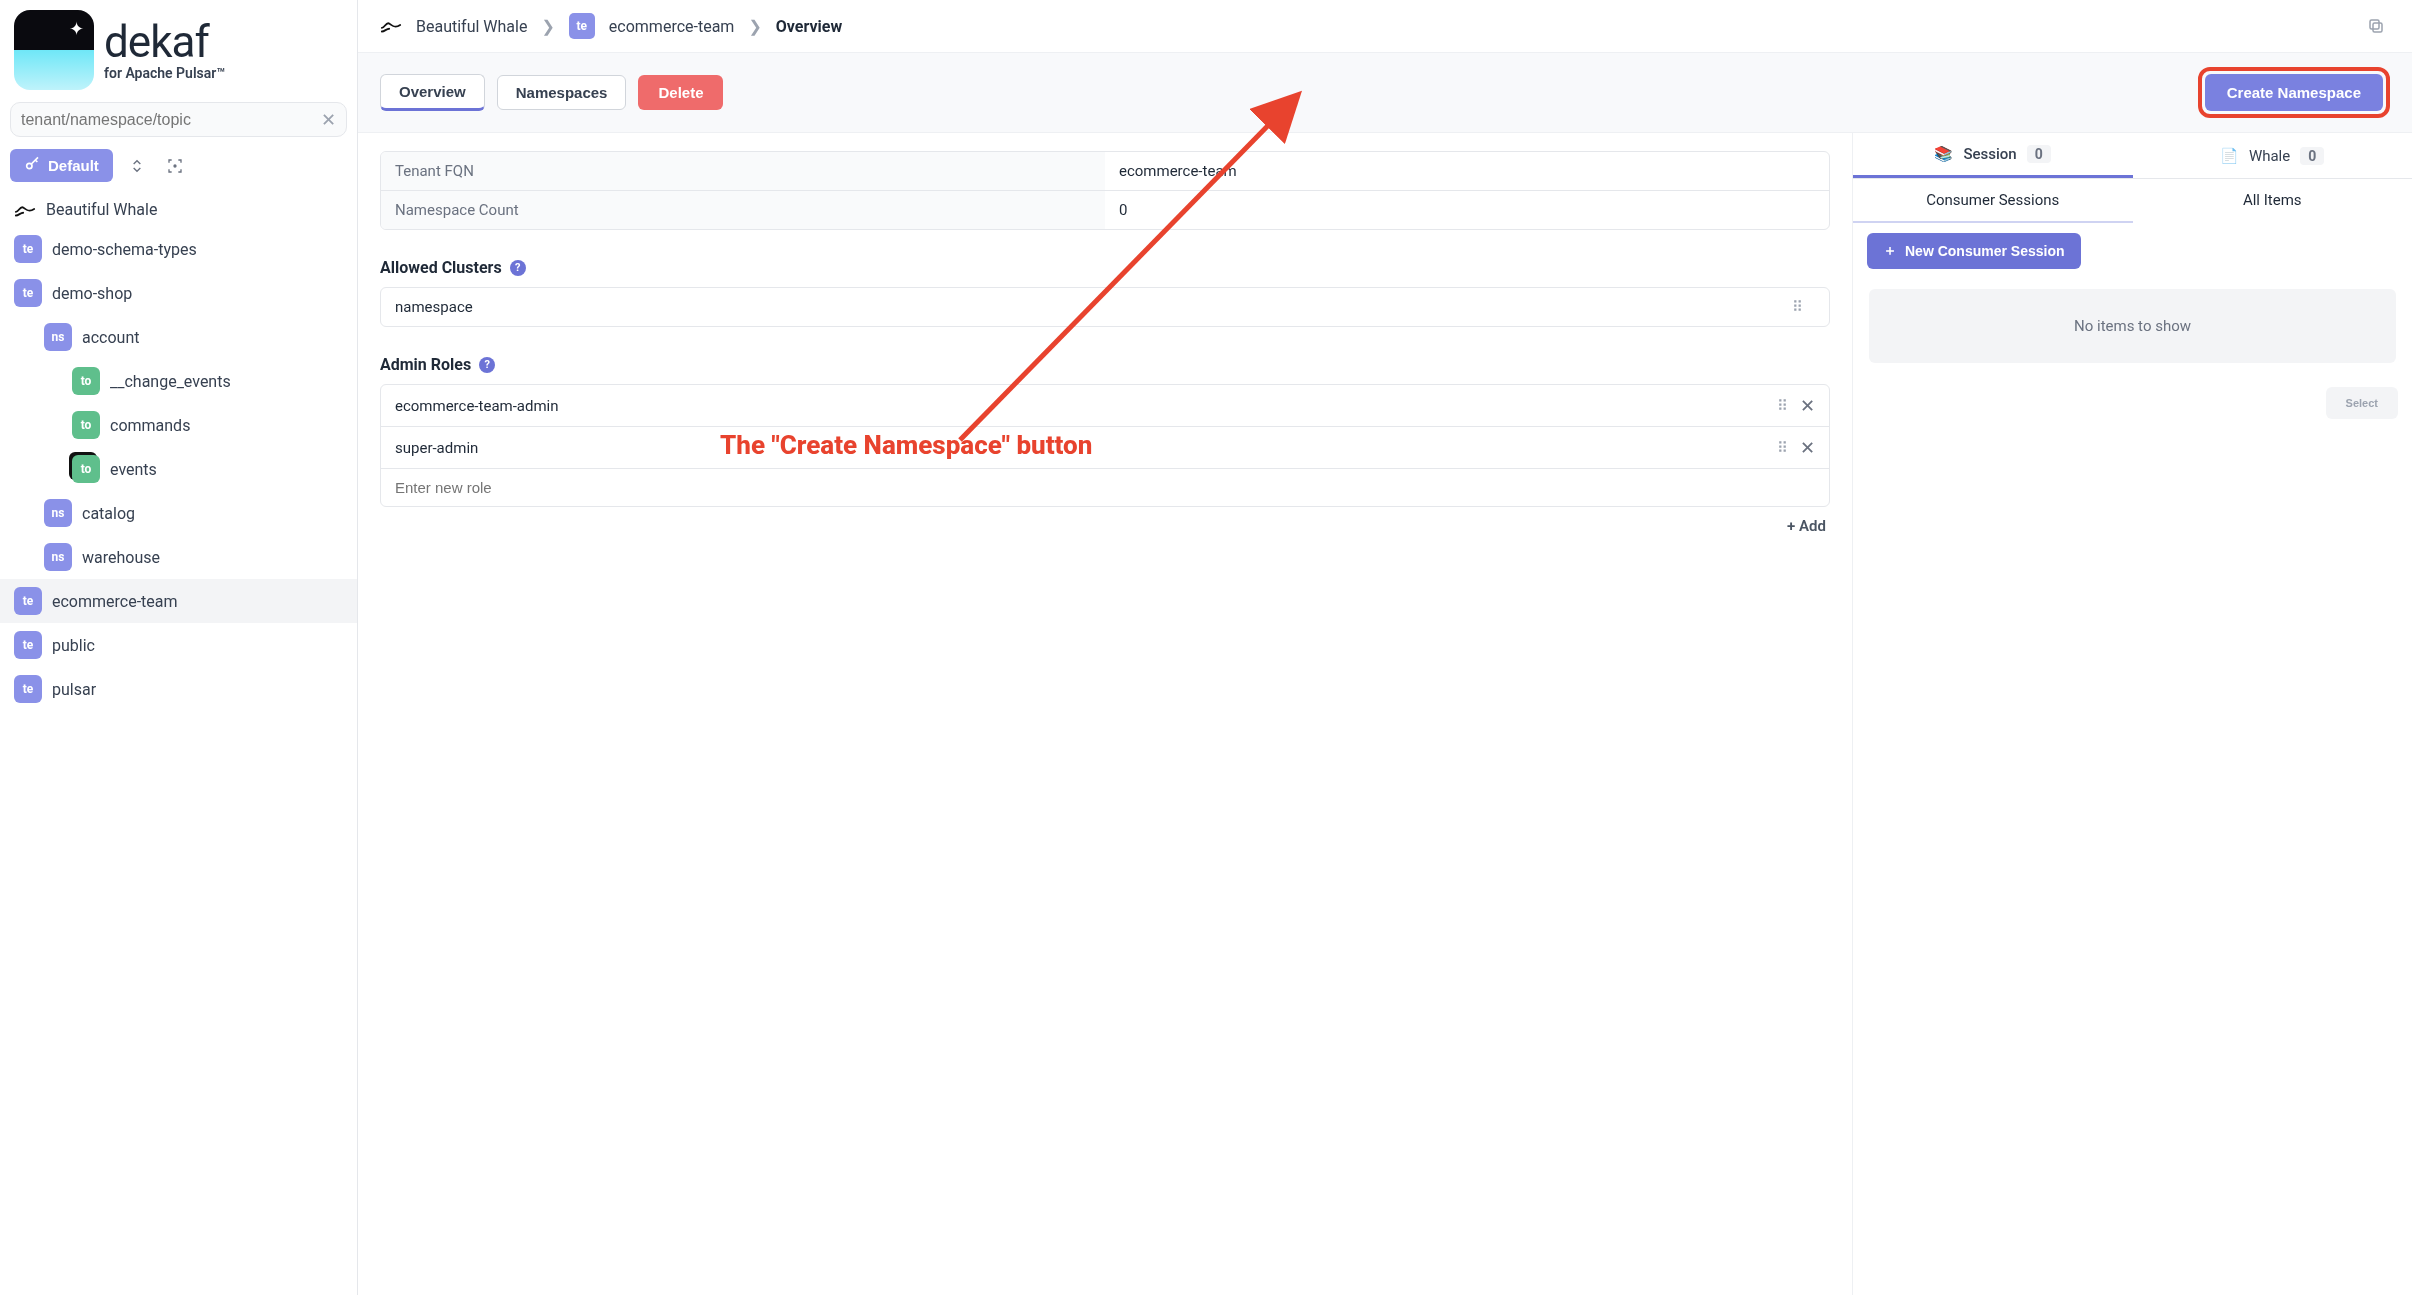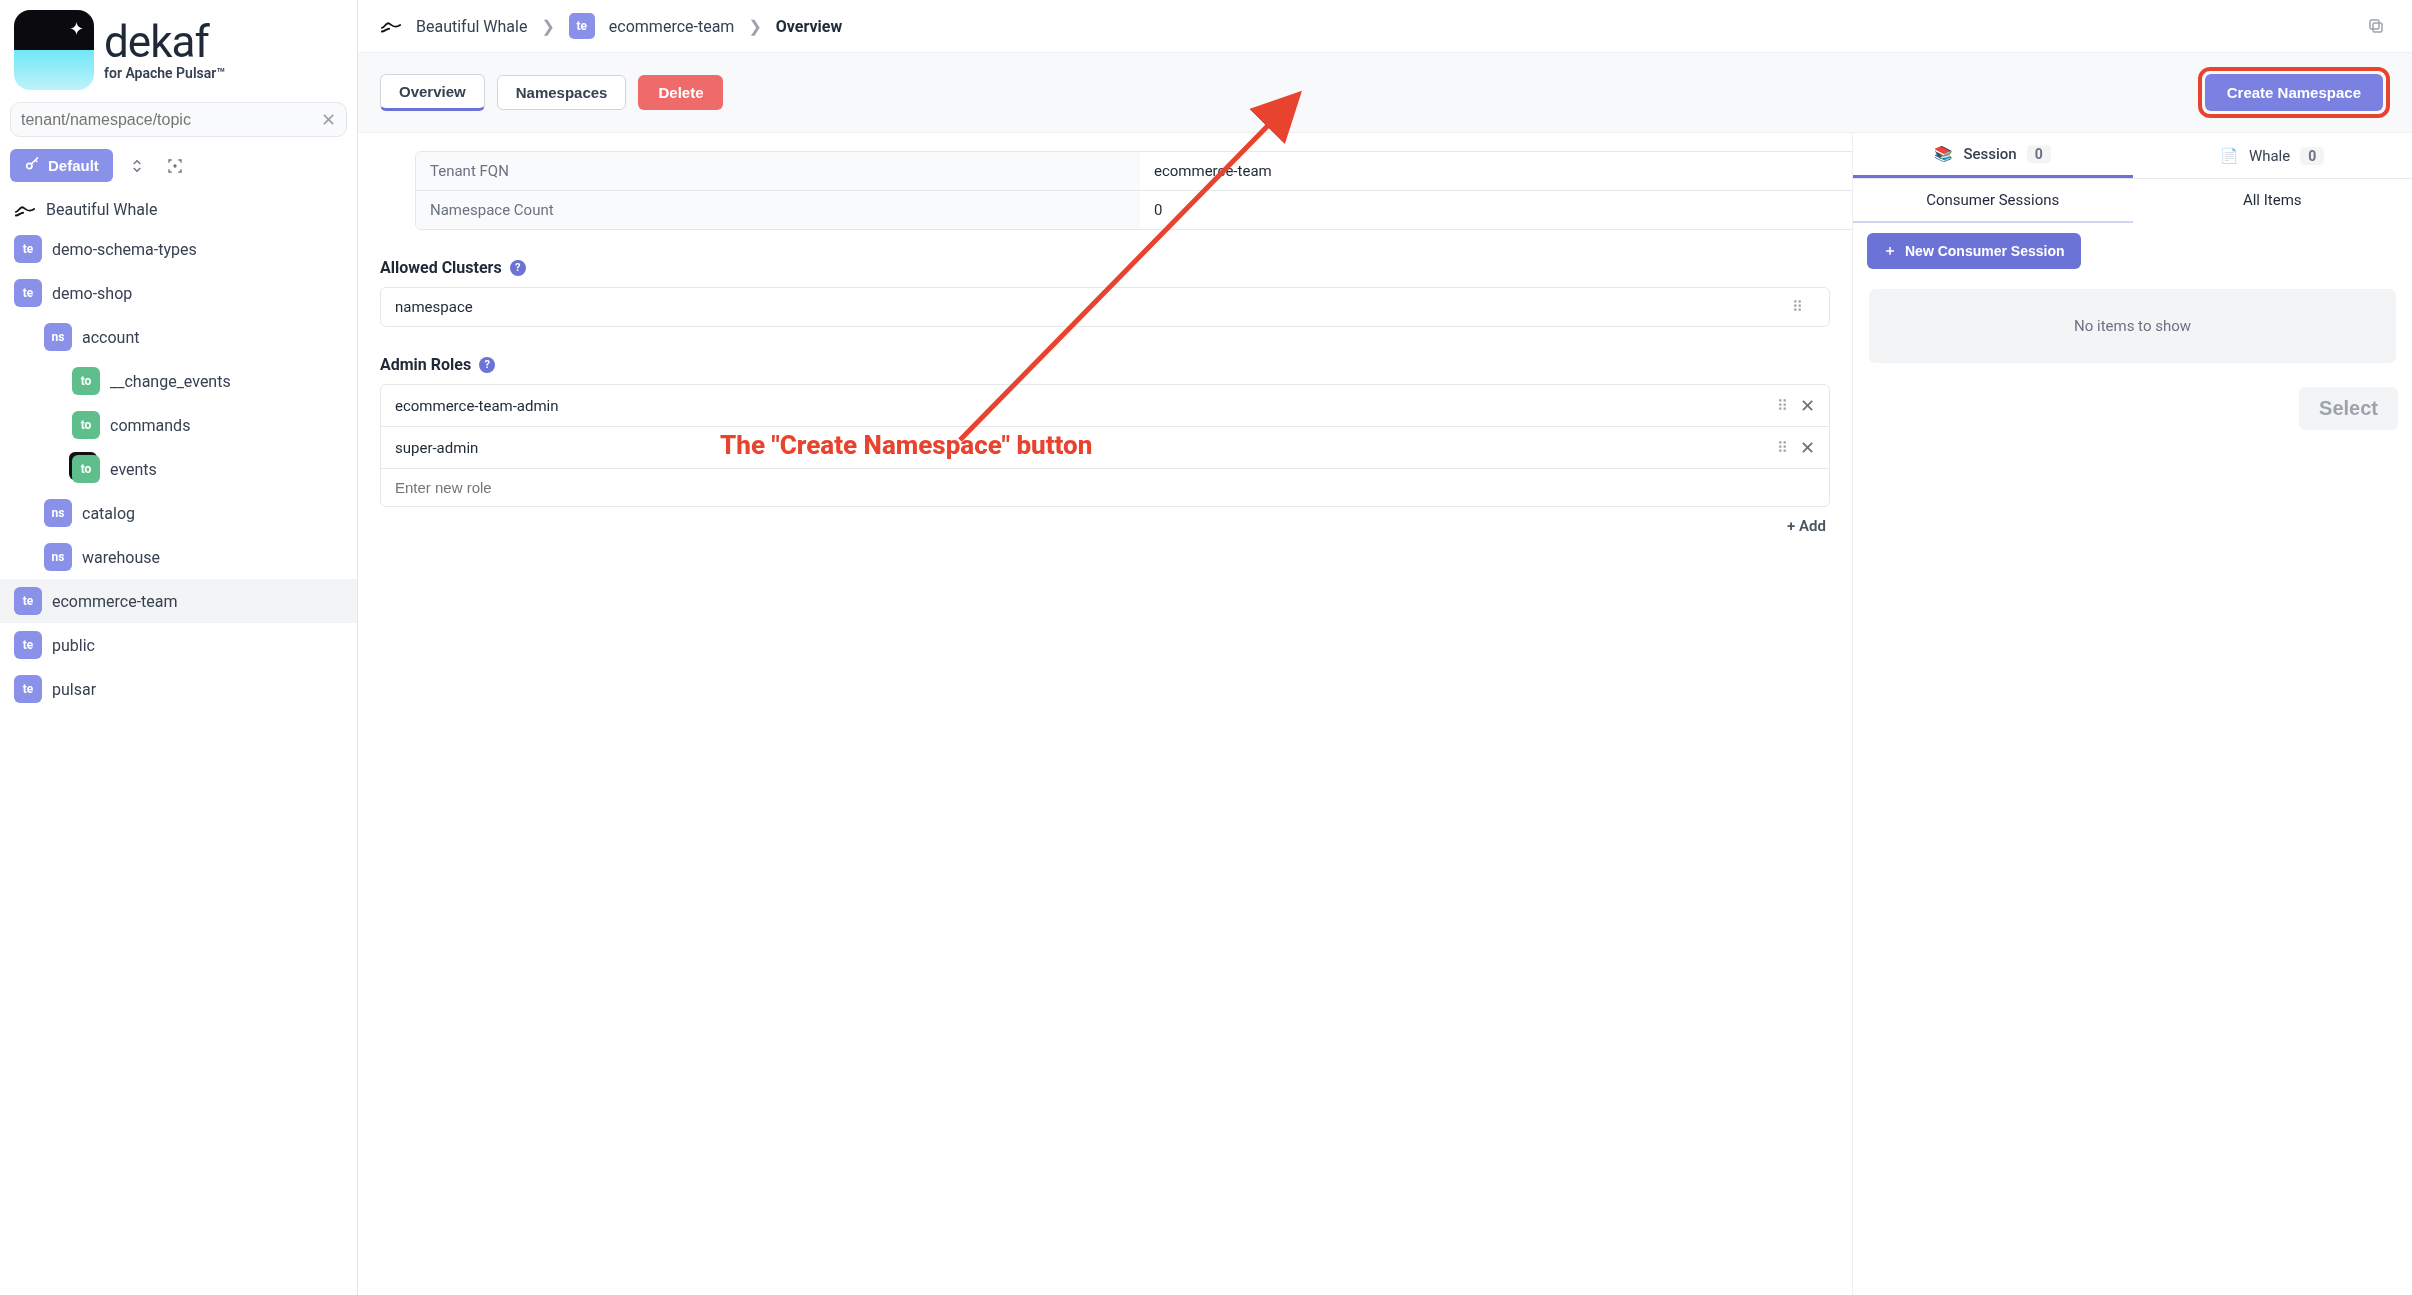--- a/index.html
+++ b/index.html
@@ -46,21 +46,21 @@
 .tab-pill.active { border-bottom: 3px solid #6c73d6; }
 .btn-danger { background: #ef6b6b; color: #fff; border: none; border-radius: 6px; padding: 9px 20px; font-weight: 700; font-size: 15px; cursor: pointer; }
 .btn-primary { background: #7a81e0; color: #fff; border: none; border-radius: 6px; padding: 10px 22px; font-weight: 700; font-size: 15px; cursor: pointer; }
 .highlight-ring { border: 4px solid #e8432e; border-radius: 12px; padding: 3px; }
 .spacer { flex: 1; }
 
 .content { display: flex; flex: 1; overflow: hidden; }
 .panel-left { flex: 1; padding: 18px 22px; overflow-y: auto; }
 .panel-right { width: 560px; border-left: 1px solid #eef0f3; display: flex; flex-direction: column; }
 
-.info-table { width: 100%; border: 1px solid #e5e7eb; border-radius: 6px; border-collapse: separate; border-spacing: 0; overflow: hidden; margin-left: 35px; }
+.info-table { width: 100%; border: 1px solid #e5e7eb; border-radius: 6px; border-collapse: separate; border-spacing: 0; overflow: hidden; }
 .info-table td { padding: 10px 14px; border-bottom: 1px solid #e5e7eb; font-size: 15px; }
 .info-table tr:last-child td { border-bottom: none; }
 .info-table td:first-child { background: #f9fafb; color: #6b7280; width: 50%; }
 
 .section-title { font-weight: 700; font-size: 16px; margin: 28px 0 10px 0; display: flex; align-items: center; gap: 8px; }
 .help { width: 16px; height: 16px; border-radius: 50%; background: #6c73d6; color: #fff; font-size: 11px; font-weight: 700; display: inline-flex; align-items: center; justify-content: center; cursor: pointer; }
 
 .list-box { border: 1px solid #e5e7eb; border-radius: 6px; }
 .list-item { display: flex; align-items: center; padding: 10px 14px; border-bottom: 1px solid #e5e7eb; font-size: 15px; }
 .list-item:last-child { border-bottom: none; }
@@ -76,21 +76,21 @@
 .count-badge { background: #f3f4f6; padding: 1px 8px; border-radius: 4px; font-weight: 700; color: #6b7280; font-size: 14px; }
 
 .right-subtabs { display: flex; }
 .right-subtab { flex: 1; padding: 12px 0; text-align: center; font-size: 15px; cursor: pointer; }
 .right-subtab.active { border-bottom: 2px solid #cfd3f2; }
 
 .session-bar { padding: 10px 14px; }
 .btn-session { background: #6c73d6; color: #fff; border: none; border-radius: 6px; padding: 9px 16px; font-weight: 700; font-size: 14px; display: inline-flex; align-items: center; gap: 8px; cursor: pointer; }
 .empty { margin: 10px 16px; border-radius: 6px; background: #f3f4f6; color: #6b7280; text-align: center; padding: 28px 0; font-size: 15px; }
 .select-row { padding: 14px; text-align: right; }
-.btn-muted { background: #f3f4f6; color: #9ca3af; border: none; border-radius: 6px; padding: 10px 20px; font-weight: 600; font-size: 20px; cursor: pointer; }
+.btn-muted { background: #f3f4f6; color: #9ca3af; border: none; border-radius: 6px; padding: 10px 20px; font-weight: 600; font-size: 11px; cursor: pointer; }
 
 .annotation-text { position: fixed; left: 720px; top: 430px; font-size: 26px; font-weight: 800; color: #e8432e; z-index: 50; }
 .arrow-svg { position: fixed; left: 900px; top: 80px; z-index: 40; pointer-events: none; }
 </style>
 </head>
 <body>
 
 <div class="app">
   <aside class="sidebar">
     <div class="logo-row">

